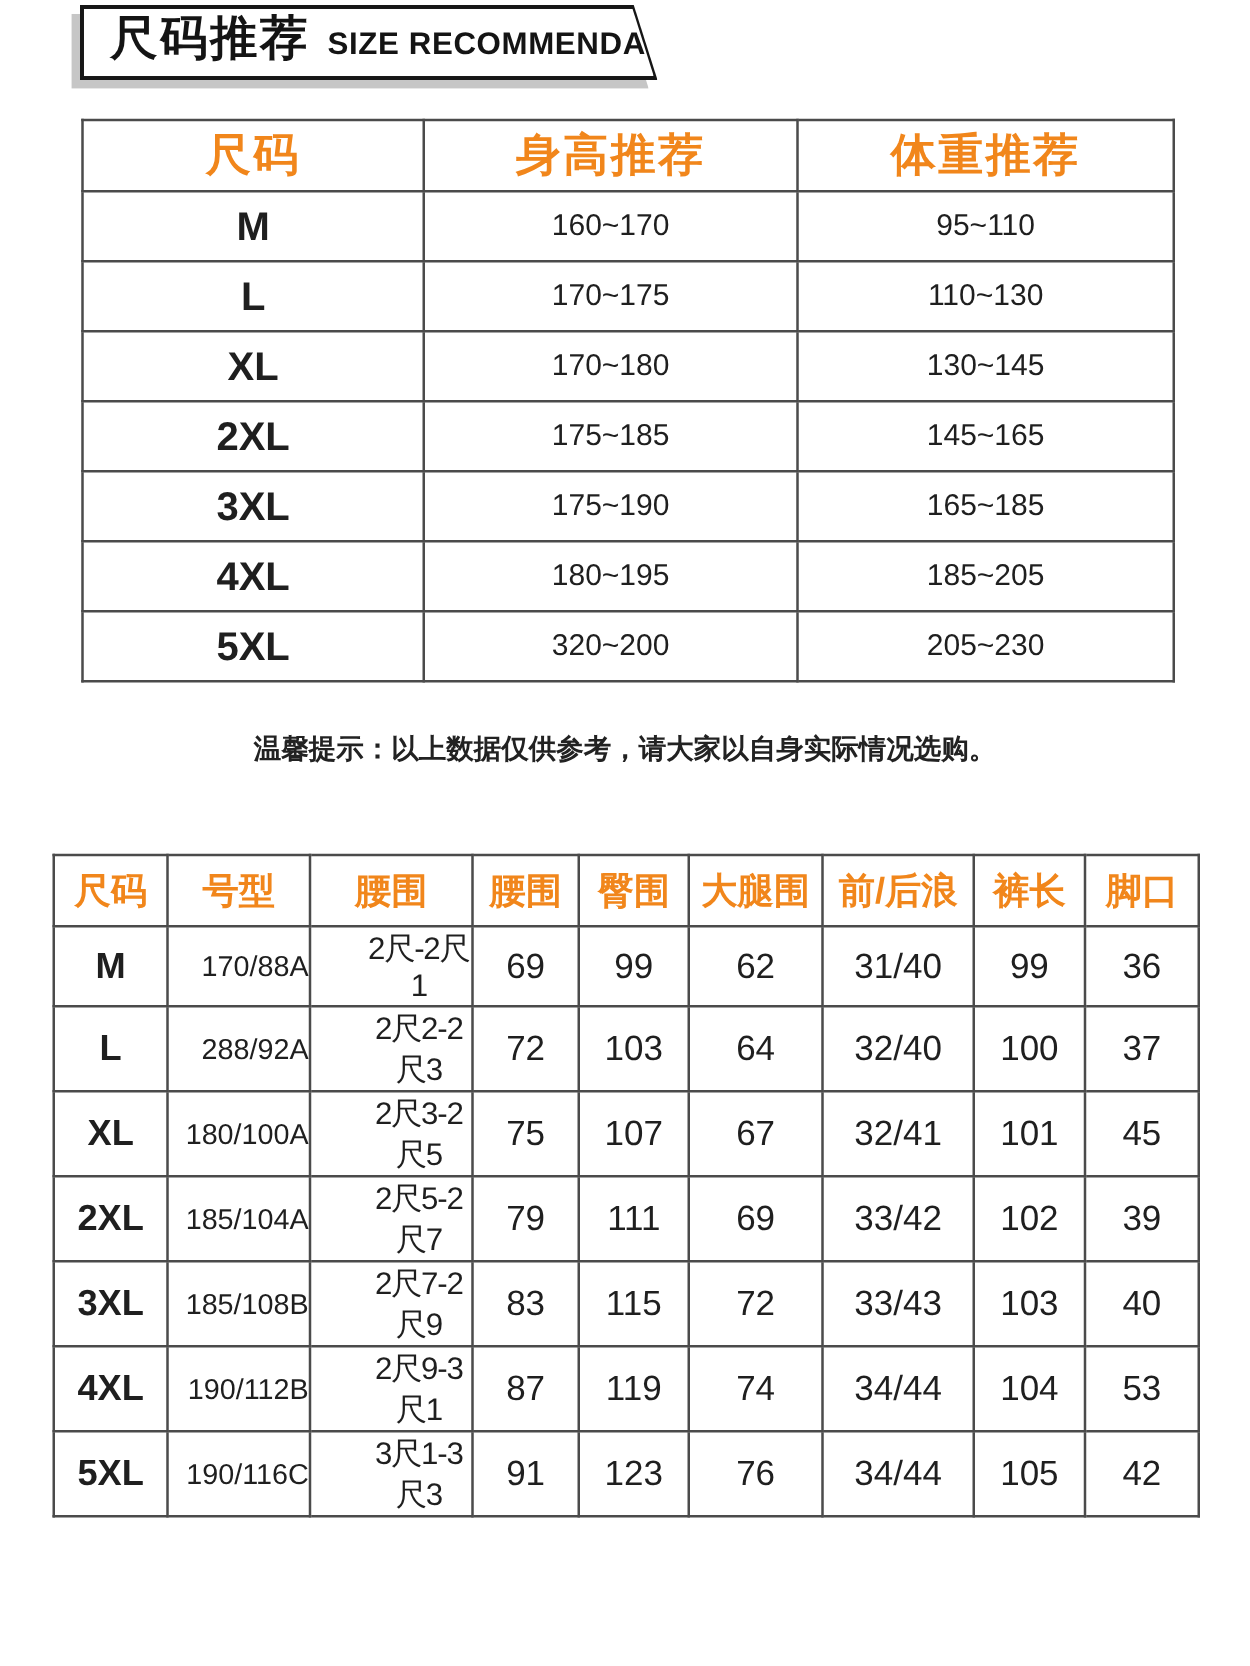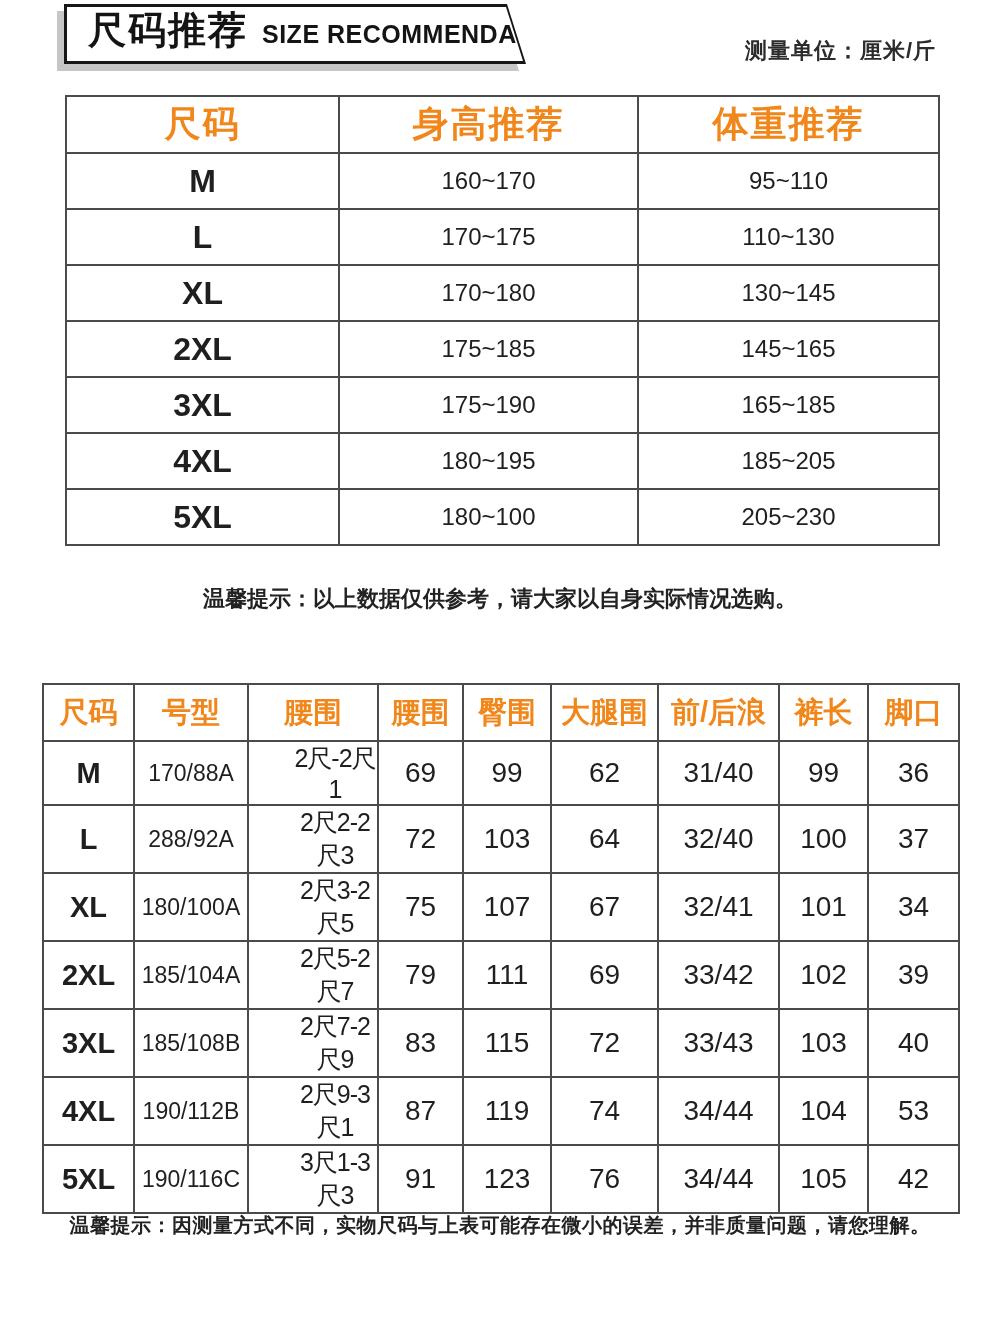--- a/index.html
+++ b/index.html
@@ -51,21 +51,21 @@
   .tbl2 col:nth-child(3){ width:130px; }
   .tbl2 col:nth-child(4){ width:85px; }
   .tbl2 col:nth-child(5){ width:88px; }
   .tbl2 col:nth-child(6){ width:107px; }
   .tbl2 col:nth-child(7){ width:121px; }
   .tbl2 col:nth-child(8){ width:89px; }
   .tbl2 col:nth-child(9){ width:91px; }
   .tbl2 th { height:55px; font-size:29px; color:#f1861b; font-weight:bold; }
   .tbl2 td { height:60px; font-size:28px; }
   .tbl2 td:first-child { font-weight:bold; font-size:29px; }
-  .tbl2 td:nth-child(2) { font-size:23px; }
+  .tbl2 td:nth-child(2) { font-size:23px;text-align:right; }
   .tbl2 td:nth-child(3) { font-size:25px; letter-spacing:-1px;padding-left:44px; }
 
   
   .note {
     position:absolute; left:0; width:100%; text-align:center;
     font-weight:bold; color:#222222; margin:0;
   }
   .note1 { top:584px; font-size:22px; }
   .note2 { top:1212px; font-size:20px; letter-spacing:0.5px; }
 </style>
@@ -77,21 +77,20 @@
   <div class="badge-wrap">
     <div class="badge-shadow"></div>
     <div class="badge">
       <div class="badge-inner"></div>
       <div class="badge-text">
         <span class="t-cn">尺码推荐</span><span class="t-en">SIZE RECOMMENDATION</span>
       </div>
     </div>
   </div>
 
-  <div class="unit">测量单位：厘米/斤</div>
 
   <table class="tbl tbl1">
     <colgroup>
         <col>
         <col>
         <col>
       </colgroup>
     <thead>
       <tr>
           <th>尺码</th>
@@ -125,21 +124,21 @@
           <td>175~190</td>
           <td>165~185</td>
         </tr>
         <tr>
           <td>4XL</td>
           <td>180~195</td>
           <td>185~205</td>
         </tr>
         <tr>
           <td>5XL</td>
-          <td>180~100</td>
+          <td>320~200</td>
           <td>205~230</td>
         </tr>
       </tbody>
   </table>
 
   <p class="note note1">温馨提示：以上数据仅供参考，请大家以自身实际情况选购。</p>
 
   <table class="tbl tbl2">
     <colgroup>
         <col>
@@ -190,21 +189,21 @@
         </tr>
         <tr>
           <td>XL</td>
           <td>180/100A</td>
           <td>2尺3-2尺5</td>
           <td>75</td>
           <td>107</td>
           <td>67</td>
           <td>32/41</td>
           <td>101</td>
-          <td>34</td>
+          <td>45</td>
         </tr>
         <tr>
           <td>2XL</td>
           <td>185/104A</td>
           <td>2尺5-2尺7</td>
           <td>79</td>
           <td>111</td>
           <td>69</td>
           <td>33/42</td>
           <td>102</td>
@@ -239,15 +238,14 @@
           <td>91</td>
           <td>123</td>
           <td>76</td>
           <td>34/44</td>
           <td>105</td>
           <td>42</td>
         </tr>
       </tbody>
   </table>
 
-  <p class="note note2">温馨提示：因测量方式不同，实物尺码与上表可能存在微小的误差，并非质量问题，请您理解。</p>
 
 </div>
 
 </body></html>

